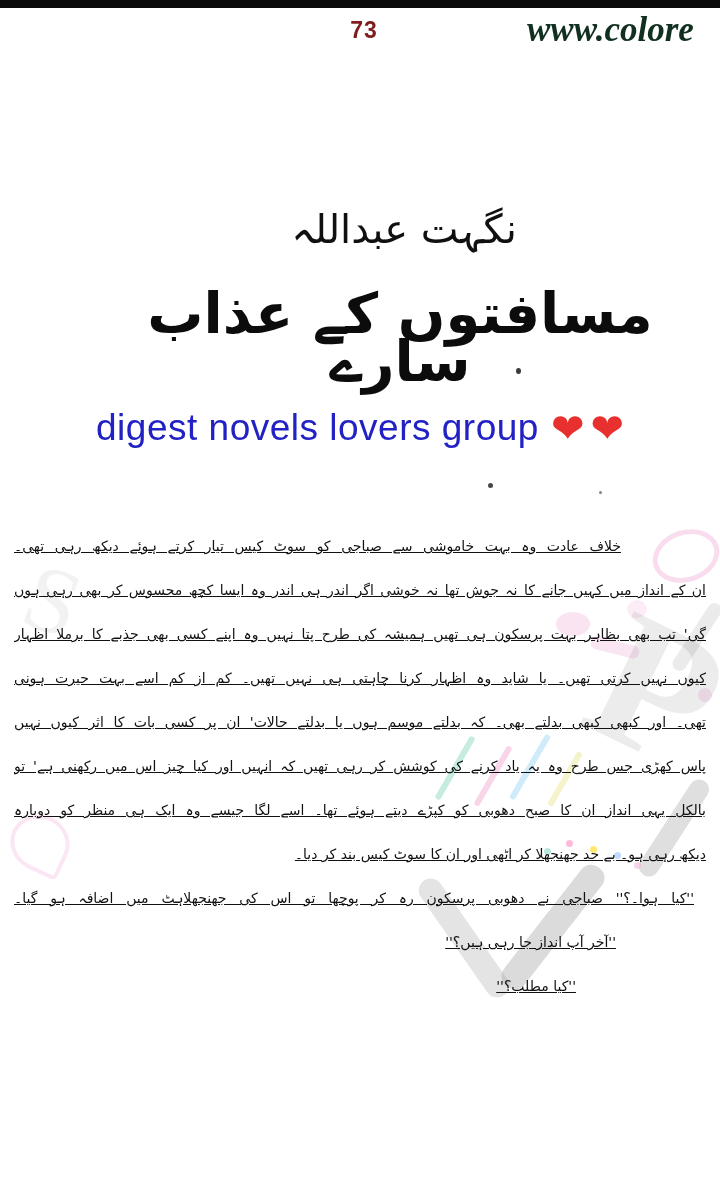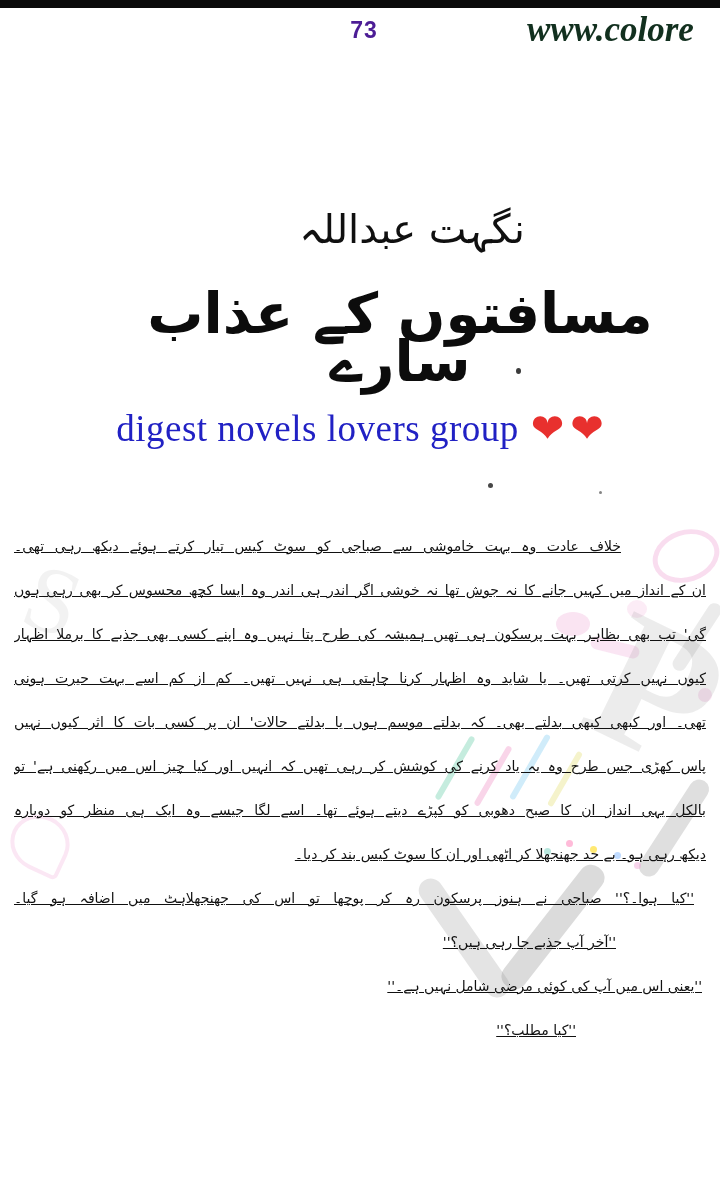--- a/index.html
+++ b/index.html
@@ -8,52 +8,52 @@
     background:#ffffff; overflow:hidden;
     font-family:"DejaVu Sans", sans-serif;
   }
   
   .top-bar { position:absolute; left:0; top:0; width:720px; height:8px; background:#0a0a0a; }
 
   
   .page-number {
     position:absolute; left:344px; top:17px; width:40px;
     font-family:"Liberation Sans", sans-serif;
-    font-size:23px; font-weight:bold; color:#4c1d95; letter-spacing:1px;
+    font-size:23px; font-weight:bold; color:#7f1d1d; letter-spacing:1px;
     text-align:center;
   }
   .site-url {
     position:absolute; left:527px; top:10px; width:240px; height:52px;
     font-family:"Liberation Serif", serif;
     font-style:italic; font-weight:bold; font-size:35px; color:#12301f;
     white-space:nowrap;
   }
 
   
   .author-name {
-    position:absolute; left:192px; top:196px; width:440px; height:66px;
+    position:absolute; left:184px; top:196px; width:440px; height:66px;
     direction:rtl; text-align:center;
     font-size:40px; color:#101010; line-height:66px;
   }
   .book-title {
     position:absolute; left:140px; top:290px; width:520px; height:80px;
     direction:rtl; text-align:center;
     font-size:56px; font-weight:bold; color:#0c0c0c; line-height:48px;
   }
   .title-dot  { position:absolute; left:516px; top:368px; width:5px; height:6px; background:rgba(10,10,10,.8); border-radius:50%; }
   .stray-dot-1{ position:absolute; left:488px; top:483px; width:5px; height:5px; background:rgba(10,10,10,.75); border-radius:50%; }
   .stray-dot-2{ position:absolute; left:599px; top:491px; width:3px; height:3px; background:rgba(10,10,10,.5); border-radius:50%; }
 
   
   .group-banner {
     position:absolute; left:70px; top:400px; width:580px; height:56px;
     display:flex; align-items:center; justify-content:center; gap:12px;
   }
   .group-text {
-    font-family:Liberation Serif, serif;
+    font-family:Liberation Sans, sans-serif;
     font-size:37px; color:#2121c4; letter-spacing:.5px; white-space:nowrap;
   }
   .heart { font-size:40px; color:#e8302e; line-height:1; }
   .heart + .heart { margin-left:-6px; }
 
   
   .novel-text {
     position:absolute; left:14px; top:524px; width:692px;
     direction:rtl; color:#111; z-index:2;
   }
@@ -148,19 +148,18 @@
 
   <div class="novel-text">
     <div class="bodyline l1">خلاف عادت وہ بہت خاموشی سے صباجی کو سوٹ کیس تیار کرتے ہوئے دیکھ رہی تھی۔</div>
     <div class="bodyline l2">ان کے انداز میں کہیں جانے کا نہ جوش تھا نہ خوشی اگر اندر ہی اندر وہ ایسا کچھ محسوس کر بھی رہی ہوں</div>
     <div class="bodyline l3">گی' تب بھی بظاہر بہت پرسکون ہی تھیں ہمیشہ کی طرح پتا نہیں وہ اپنے کسی بھی جذبے کا برملا اظہار</div>
     <div class="bodyline l4">کیوں نہیں کرتی تھیں۔ یا شاید وہ اظہار کرنا چاہتی ہی نہیں تھیں۔ کم از کم اسے بہت حیرت ہونی</div>
     <div class="bodyline l5">تھی۔ اور کبھی کبھی بدلتے بھی۔ کہ بدلتے موسم ہوں یا بدلتے حالات' ان پر کسی بات کا اثر کیوں نہیں</div>
     <div class="bodyline l7">پاس کھڑی جس طرح وہ یہ یاد کرنے کی کوشش کر رہی تھیں کہ انہیں اور کیا چیز اس میں رکھنی ہے' تو</div>
     <div class="bodyline l8">بالکل یہی انداز ان کا صبح دھوبی کو کپڑے دیتے ہوئے تھا۔ اسے لگا جیسے وہ ایک ہی منظر کو دوبارہ</div>
     <div class="bodyline l9">دیکھ رہی ہو۔ بے حد جھنجھلا کر اٹھی اور ان کا سوٹ کیس بند کر دیا۔</div>
-    <div class="bodyline l10">''کیا ہوا۔؟'' صباجی نے ہنوز پرسکون رہ کر پوچھا تو اس کی جھنجھلاہٹ میں اضافہ ہو گیا۔</div>
-    <div class="bodyline l11">''آخر آپ جذبے جا رہی ہیں؟''</div>
-    <div class="bodyline l13">''یعنی اس میں آپ کی کوئی مرضی شامل نہیں ہے۔''</div>
+    <div class="bodyline l10">''کیا ہوا۔؟'' صباجی نے دھوبی پرسکون رہ کر پوچھا تو اس کی جھنجھلاہٹ میں اضافہ ہو گیا۔</div>
+    <div class="bodyline l11">''آخر آپ انداز جا رہی ہیں؟''</div>
     <div class="bodyline l14">''کیا مطلب؟''</div>
   </div>
 
 </div>
 
 </body></html>

